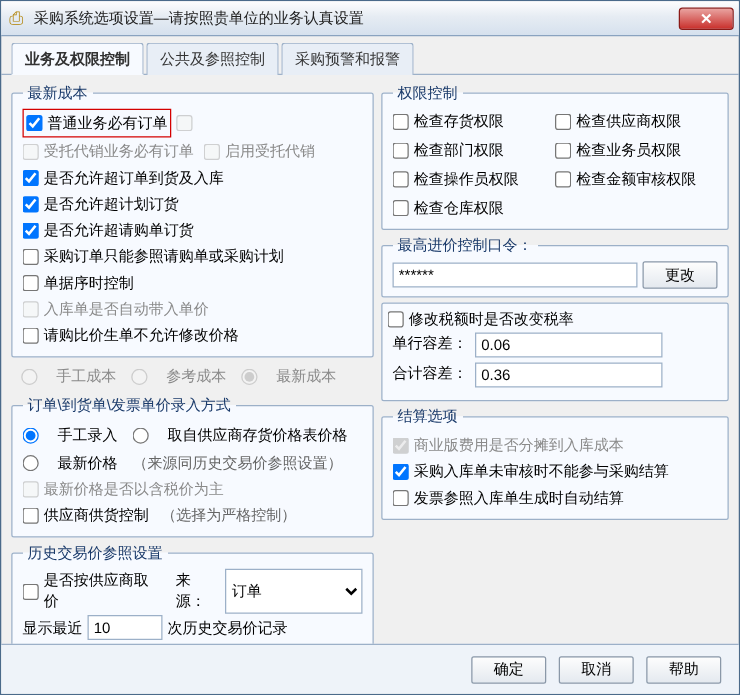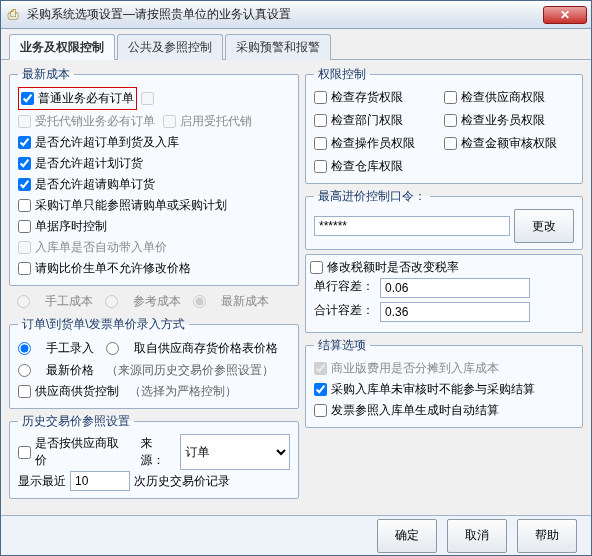--- a/index.html
+++ b/index.html
@@ -20,21 +20,21 @@
 legend{padding:0 4px;color:#1a3a6a}
 .row{display:flex;align-items:center;min-height:22px;gap:4px}
 .chk{display:flex;align-items:center;gap:4px;min-height:21px}
 .chk input{margin:0}
 .chk.disabled,.disabled{color:#8a8a8a}
 .hl{border:1.5px solid #d40000;padding:0 2px;display:inline-flex;align-items:center}
 .radio{display:inline-flex;align-items:center;gap:15px;margin-right:8px}
 .note{color:#666}
 input[type=text]{border:1px solid #9cb0c8;height:20px;padding:0 4px;background:#fff}
 select{border:1px solid #9cb0c8;height:36px;background:#fff}
-.btn{min-width:60px;height:34px;border:1px solid #8a98a8;background:linear-gradient(#fdfdfd,#e4e9ef);border-radius:2px;padding:0 10px}
+.btn{min-width:60px;height:22px;border:1px solid #8a98a8;background:linear-gradient(#fdfdfd,#e4e9ef);border-radius:2px;padding:0 10px}
 .footer{position:absolute;bottom:0;left:0;right:0;height:40px;border-top:1px solid #9cb0c8;background:#eef3f9;display:flex;align-items:center;justify-content:flex-end;gap:10px;padding:0 14px}
 .grid2{display:grid;grid-template-columns:1fr 1fr;row-gap:2px}
 .lblpair{display:flex;gap:6px;min-height:24px}
 </style>
 </head>
 <body>
 
 <div class="window">
   <div class="titlebar">
     <span class="ticon">⎙</span>
@@ -130,20 +130,24 @@
               <span>取自供应商存货价格表价格</span>
             </label>
         </div>
         <div class="row">
           <label class="radio">
               <input type="radio" name="pe" style="">
               <span>最新价格</span>
             </label>
           <span class="note">（来源同历史交易价参照设置）</span>
         </div>
+        <label class="chk disabled">
+            <input type="checkbox" disabled="" style="">
+            <span>最新价格是否以含税价为主</span>
+          </label>
         <label class="chk">
             <input type="checkbox" style="">
             <span>供应商供货控制</span>
             <span class="note" style="margin-left:6px">（选择为严格控制）</span>
           </label>
       </fieldset>
 
       <fieldset>
         <legend>历史交易价参照设置</legend>
         <div class="row">

